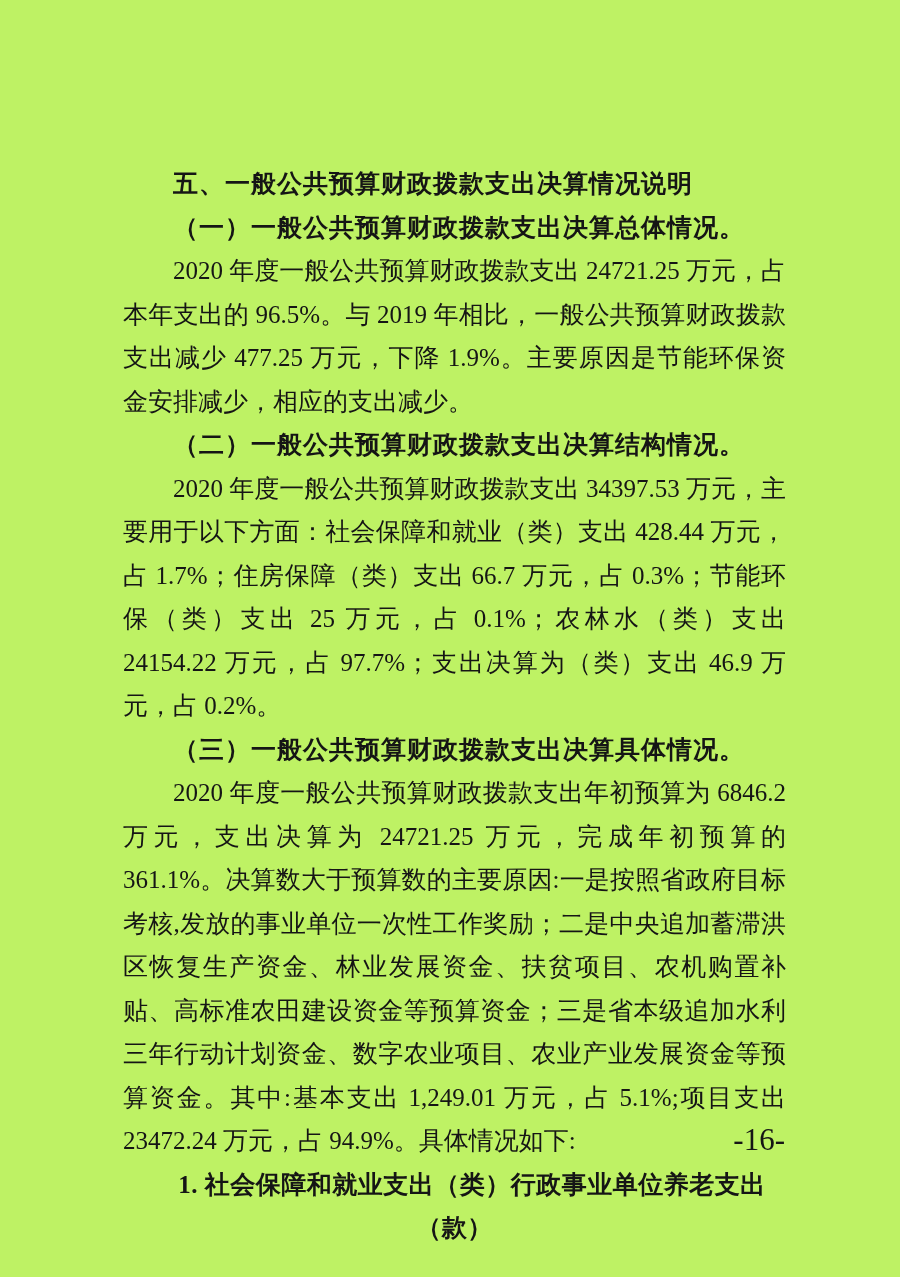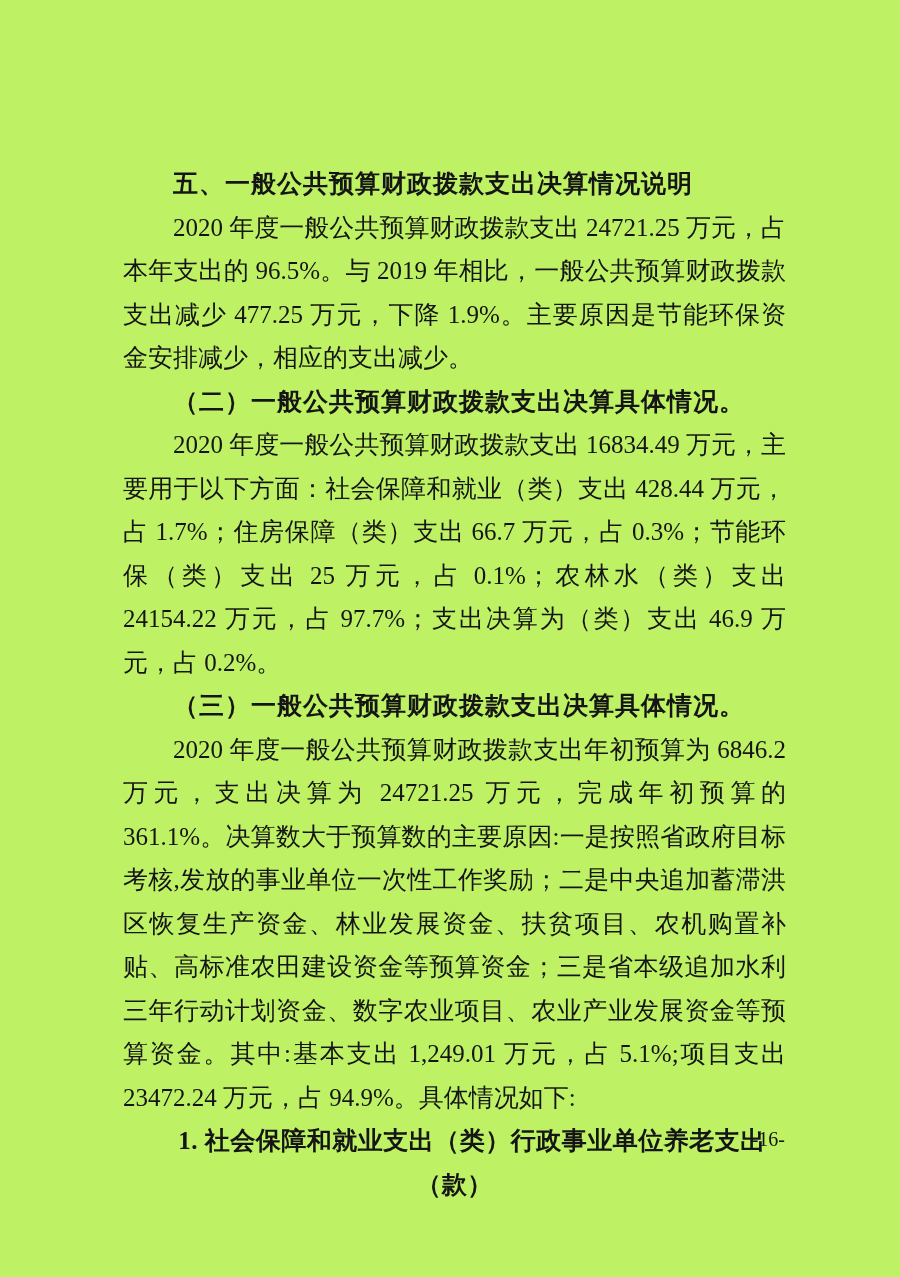--- a/index.html
+++ b/index.html
@@ -49,39 +49,40 @@
   .item-heading {
     font-weight: bold;
     text-indent: 1.4em;
     text-align: center;
     letter-spacing: 0.5px;
   }
   .page-footer {
     position: absolute;
     top: 1128px;
     right: 115px;
-    font-size: 20px;
+    font-size: 31px;
     line-height: 23px;
     color: #151515;
   }
 </style>
 </head>
 <body>
 
 <div class="page">
   <div class="content">
 
     <h1 class="sec-heading">五、一般公共预算财政拨款支出决算情况说明</h1>
 
+    <h2 class="sec-heading">（一）一般公共预算财政拨款支出决算总体情况。</h2>
 
     <p class="body-para">2020 年度一般公共预算财政拨款支出 24721.25 万元，占本年支出的 96.5%。与 2019 年相比，一般公共预算财政拨款支出减少 477.25 万元，下降 1.9%。主要原因是节能环保资金安排减少，相应的支出减少。</p>
 
-    <h2 class="sec-heading">（二）一般公共预算财政拨款支出决算具体情况。</h2>
+    <h2 class="sec-heading">（二）一般公共预算财政拨款支出决算结构情况。</h2>
 
-    <p class="body-para"><span>2020 年度一般公共预算财政拨款支出 16834.49 万元，主要用于以下方面：</span><b>社会保障和就业（类）</b><span>支出 428.44 万元，占 1.7%；</span><b>住房保障（类）</b><span>支出 66.7 万元，占 0.3%；</span><b>节能环保（类）</b><span>支出 25 万元，占 0.1%；</span><b>农林水（类）</b><span>支出 24154.22 万元，占 97.7%；</span><b>支出决算为（类）</b><span>支出 46.9 万元，占 0.2%。</span></p>
+    <p class="body-para"><span>2020 年度一般公共预算财政拨款支出 34397.53 万元，主要用于以下方面：</span><b>社会保障和就业（类）</b><span>支出 428.44 万元，占 1.7%；</span><b>住房保障（类）</b><span>支出 66.7 万元，占 0.3%；</span><b>节能环保（类）</b><span>支出 25 万元，占 0.1%；</span><b>农林水（类）</b><span>支出 24154.22 万元，占 97.7%；</span><b>支出决算为（类）</b><span>支出 46.9 万元，占 0.2%。</span></p>
 
     <h2 class="sec-heading">（三）一般公共预算财政拨款支出决算具体情况。</h2>
 
     <p class="body-para">2020 年度一般公共预算财政拨款支出年初预算为 6846.2 万元，支出决算为 24721.25 万元，完成年初预算的 361.1%。决算数大于预算数的主要原因:一是按照省政府目标考核,发放的事业单位一次性工作奖励；二是中央追加蓄滞洪区恢复生产资金、林业发展资金、扶贫项目、农机购置补贴、高标准农田建设资金等预算资金；三是省本级追加水利三年行动计划资金、数字农业项目、农业产业发展资金等预算资金。其中:基本支出 1,249.01 万元，占 5.1%;项目支出 23472.24 万元，占 94.9%。具体情况如下:</p>
 
     <h3 class="item-heading">1. 社会保障和就业支出（类）行政事业单位养老支出（款）</h3>
 
   </div>
 
   <div class="page-footer">-16-</div>

